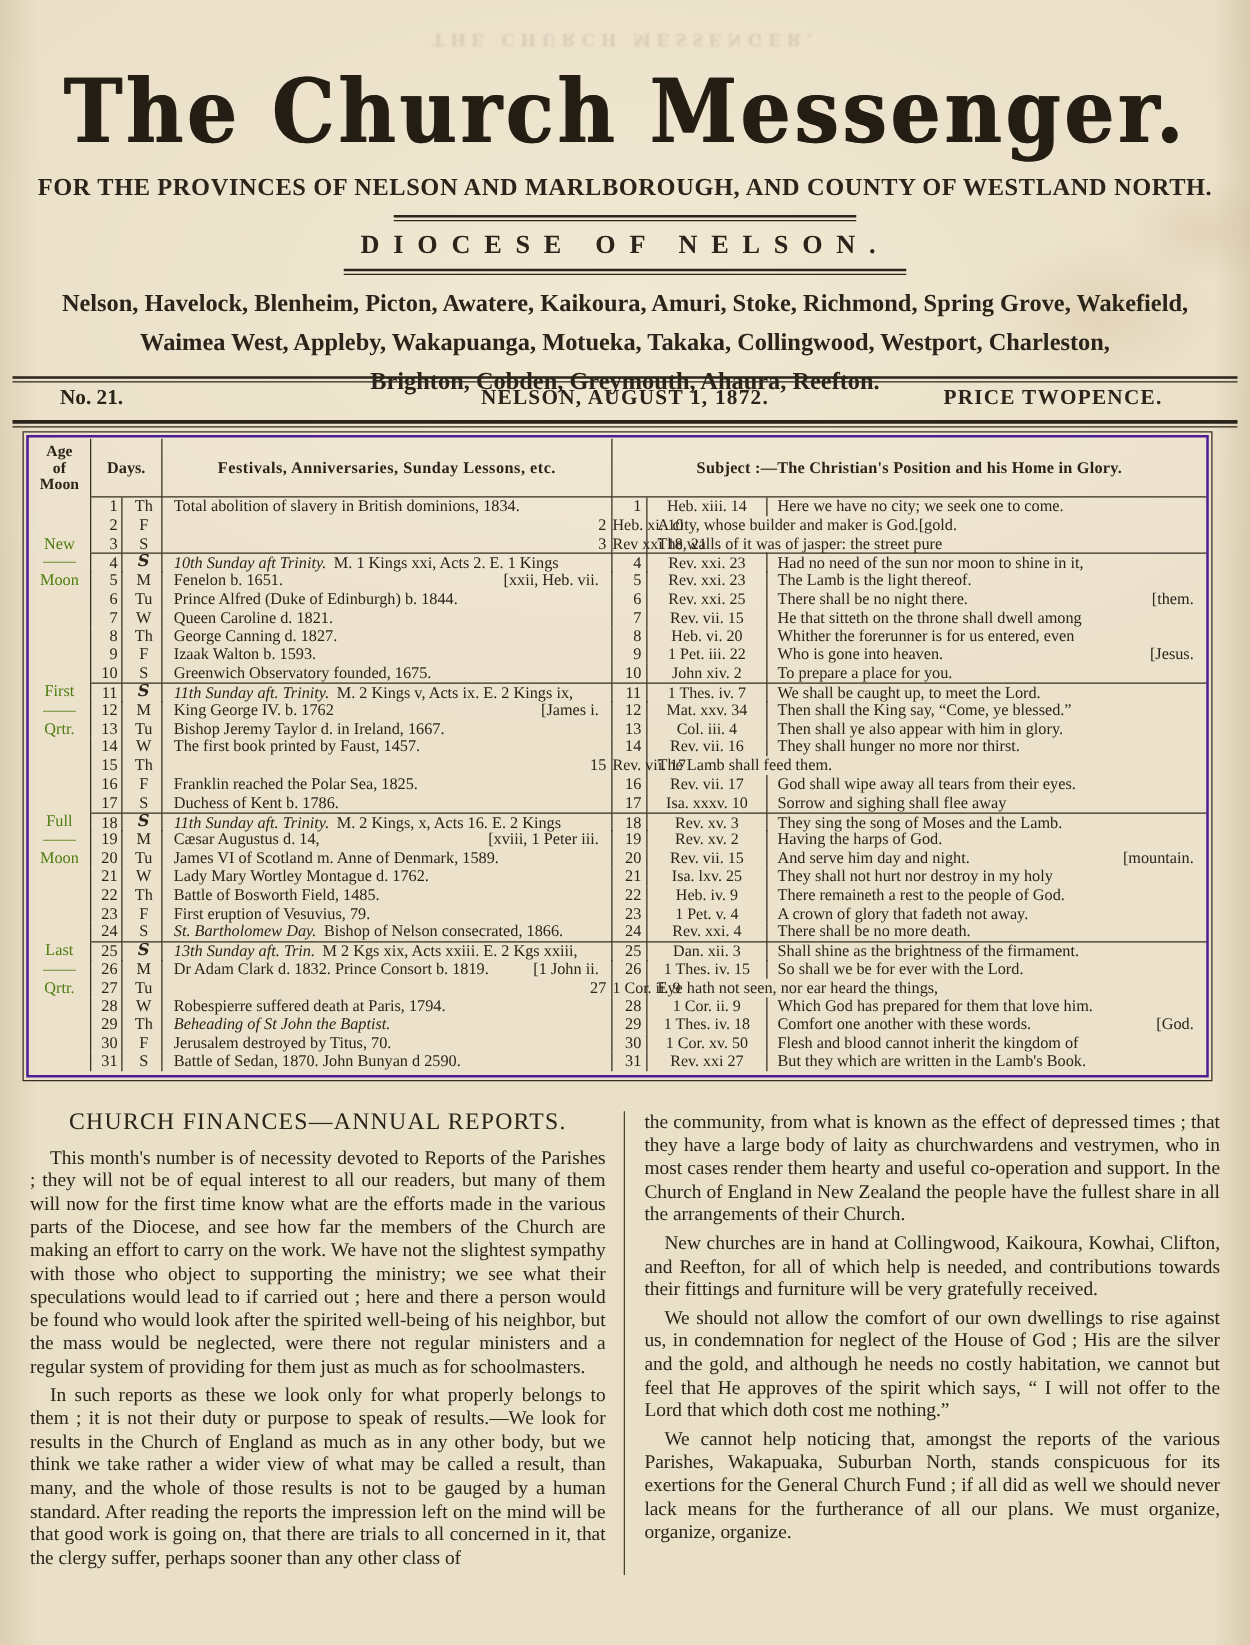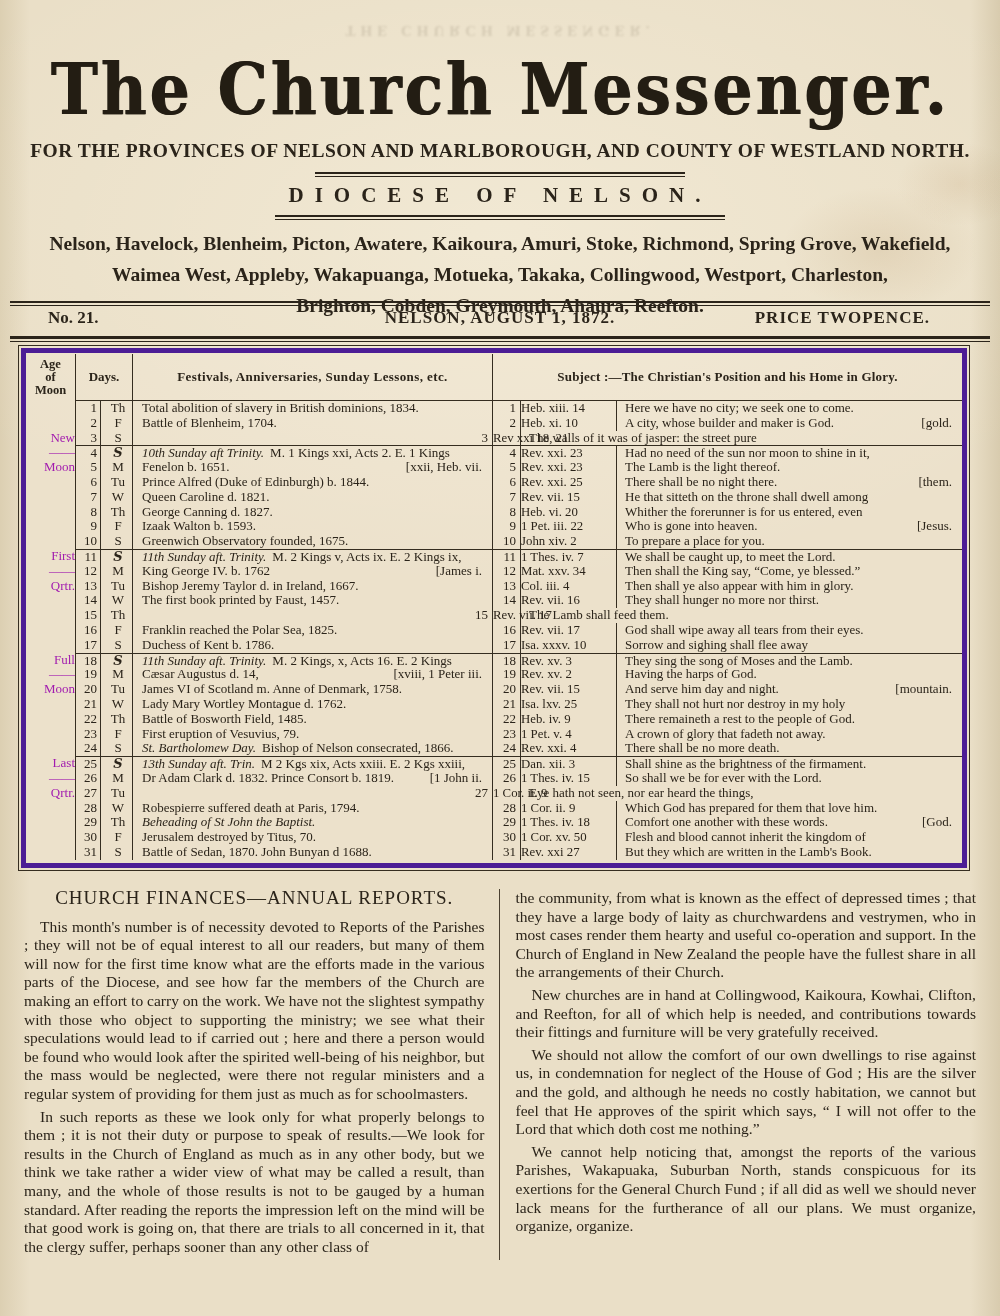--- a/index.html
+++ b/index.html
@@ -36,35 +36,35 @@
   
   .sep-full{position:absolute;left:10px;right:10px;}
   .sep1{top:301px;}
   .issue{position:absolute;top:308px;left:10px;right:10px;height:24px;font-size:17px;font-weight:bold;}
   .issue .no{position:absolute;left:38px;}
   .issue .date{position:absolute;left:0;width:100%;text-align:center;letter-spacing:1px;}
   .issue .price{position:absolute;right:60px;letter-spacing:1px;}
   .sep2{top:336px;border-top:3px solid #2b241a;border-bottom:1px solid #2b241a;height:2px;}
   
   .cal-outer{position:absolute;top:345px;left:18px;width:946px;border:1px solid #352d20;padding:2px;background:rgba(255,250,240,.12);}
-  .cal-inner{border:5px solid #4c1d95;padding:1px 0 3px 0;}
+  .cal-inner{border:2px solid #4c1d95;padding:1px 0 3px 0;}
   .cal-head{display:grid;grid-template-columns:50px 57px 360px 1fr;height:47px;font-size:13px;font-weight:bold;}
   .cal-head>div{display:flex;align-items:center;justify-content:center;}
   .h-moon{flex-direction:column;line-height:13px;border-right:1px solid #352d20;font-size:12.5px;}
   .h-days{border-right:1px solid #352d20;border-bottom:1px solid #352d20;}
   .h-fest{border-right:1px solid #352d20;border-bottom:1px solid #352d20;letter-spacing:.4px;}
   .h-subj{border-bottom:1px solid #352d20;letter-spacing:.2px;}
   .cal-row{display:grid;grid-template-columns:50px 25px 32px 360px 28px 96px 1fr;height:14.8px;font-size:13px;line-height:14.6px;white-space:nowrap;}
   .cal-row>div{overflow:visible;}
-  .c-moon{text-align:right;font-size:13px;border-right:1px solid #352d20;color:#a21caf;}
+  .c-moon{text-align:center;font-size:13px;border-right:1px solid #352d20;color:#4d7c0f;}
   .c-day{text-align:right;padding-right:3px;border-right:1px solid #352d20;}
   .c-wk{text-align:center;padding-left:3px;border-right:1px solid #352d20;}
   .c-fest{padding-left:9px;border-right:1px solid #352d20;display:flex;}
   .c-n{text-align:right;padding-right:4px;border-right:1px solid #352d20;}
-  .c-ref{border-right:1px solid #352d20;font-size:12.8px;}
+  .c-ref{text-align:center;border-right:1px solid #352d20;font-size:12.8px;}
   .c-txt{padding-left:8px;display:flex;}
   .fi{font-style:italic;margin-right:6px;}
   .fi:empty{display:none;margin:0;}
   .tail{margin-left:auto;padding-right:10px;font-family:Liberation Serif, serif;}
   .tail:empty{display:none;}
   .sun .c-day,.sun .c-wk,.sun .c-fest,.sun .c-n,.sun .c-ref,.sun .c-txt{border-top:1px solid #352d20;}
   .sun .c-wk{font-weight:bold;font-style:italic;font-family:"DejaVu Serif",serif;}
   
   .article{position:absolute;top:865px;left:24px;right:24px;display:flex;margin-top:24px;}
   .col{width:50%;font-size:15.5px;line-height:18.6px;text-align:justify;}
@@ -126,25 +126,20 @@
           <div class="c-ref">Heb. xiii. 14</div>
           <div class="c-txt">
             <span>Here we have no city; we seek one to come.</span>
 
           </div>
         </div>
         <div class="cal-row">
           <div class="c-moon"></div>
           <div class="c-day">2</div>
           <div class="c-wk">F</div>
-          <div class="c-fest">
-
-            <span>Battle of Blenheim, 1704.</span>
-
-          </div>
           <div class="c-n">2</div>
           <div class="c-ref">Heb. xi. 10</div>
           <div class="c-txt">
             <span>A city, whose builder and maker is God.</span>
             <span class="tail">[gold.</span>
           </div>
         </div>
         <div class="cal-row">
           <div class="c-moon">New</div>
           <div class="c-day">3</div>
@@ -406,21 +401,21 @@
             <span>Having the harps of God.</span>
 
           </div>
         </div>
         <div class="cal-row">
           <div class="c-moon">Moon</div>
           <div class="c-day">20</div>
           <div class="c-wk">Tu</div>
           <div class="c-fest">
 
-            <span>James VI of Scotland m. Anne of Denmark, 1758.</span>
+            <span>James VI of Scotland m. Anne of Denmark, 1589.</span>
 
           </div>
           <div class="c-n">20</div>
           <div class="c-ref">Rev. vii. 15</div>
           <div class="c-txt">
             <span>And serve him day and night.</span>
             <span class="tail">[mountain.</span>
           </div>
         </div>
         <div class="cal-row">
@@ -577,21 +572,21 @@
             <span>Flesh and blood cannot inherit the kingdom of</span>
 
           </div>
         </div>
         <div class="cal-row">
           <div class="c-moon"></div>
           <div class="c-day">31</div>
           <div class="c-wk">S</div>
           <div class="c-fest">
 
-            <span>Battle of Sedan, 1870.  John Bunyan d 1688.</span>
+            <span>Battle of Sedan, 1870.  John Bunyan d 2590.</span>
 
           </div>
           <div class="c-n">31</div>
           <div class="c-ref">Rev. xxi 27</div>
           <div class="c-txt">
             <span>But they which are written in the Lamb's Book.</span>
 
           </div>
         </div>
     </div>

